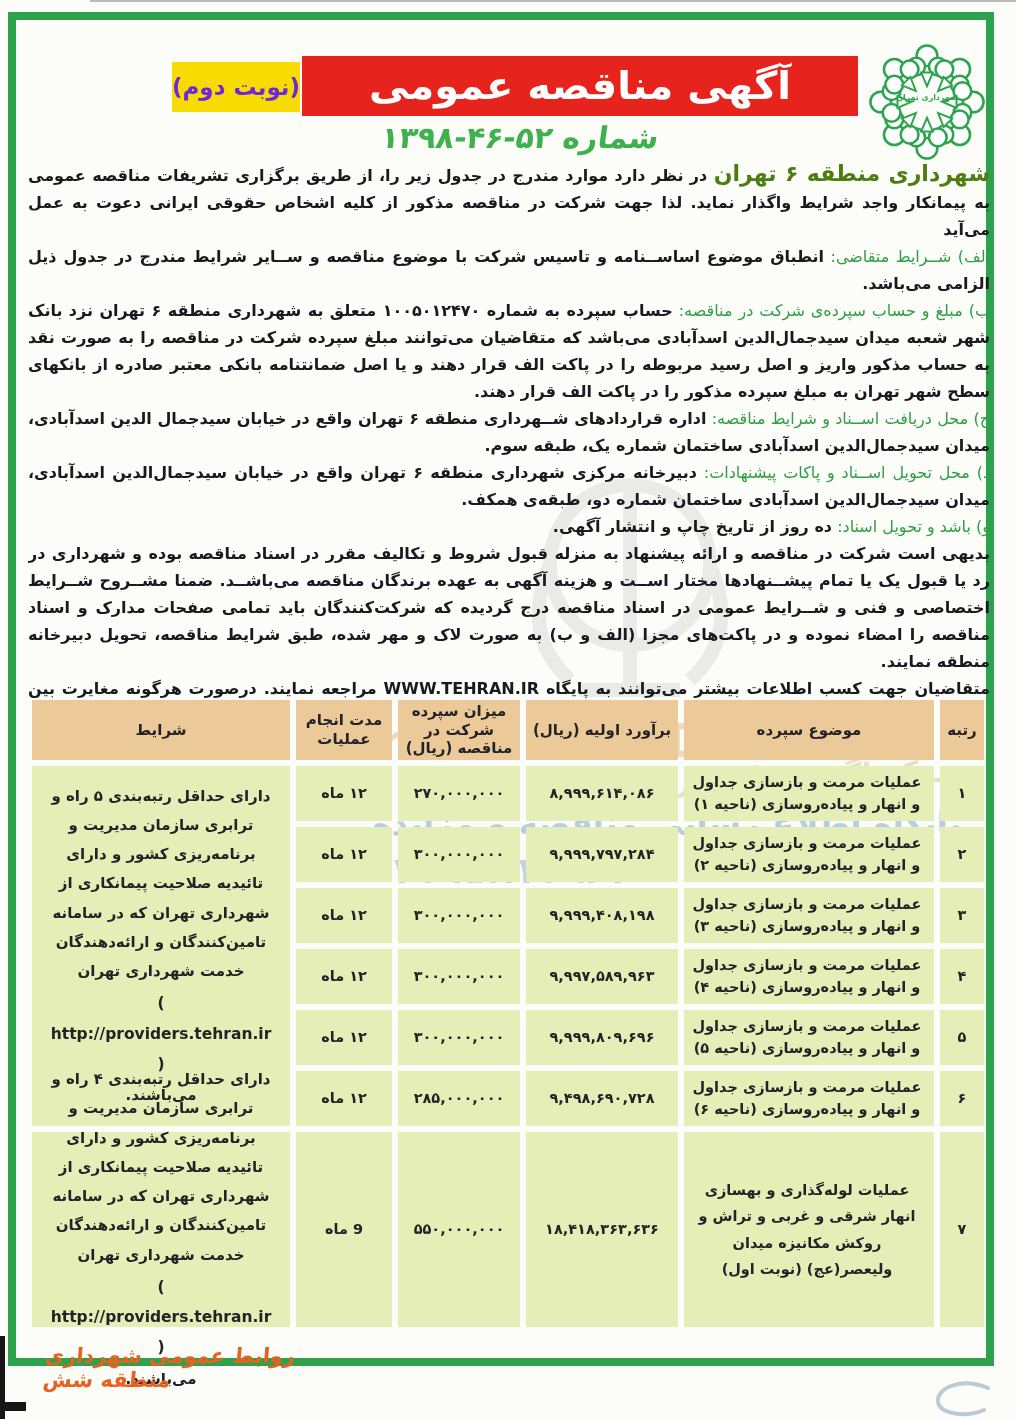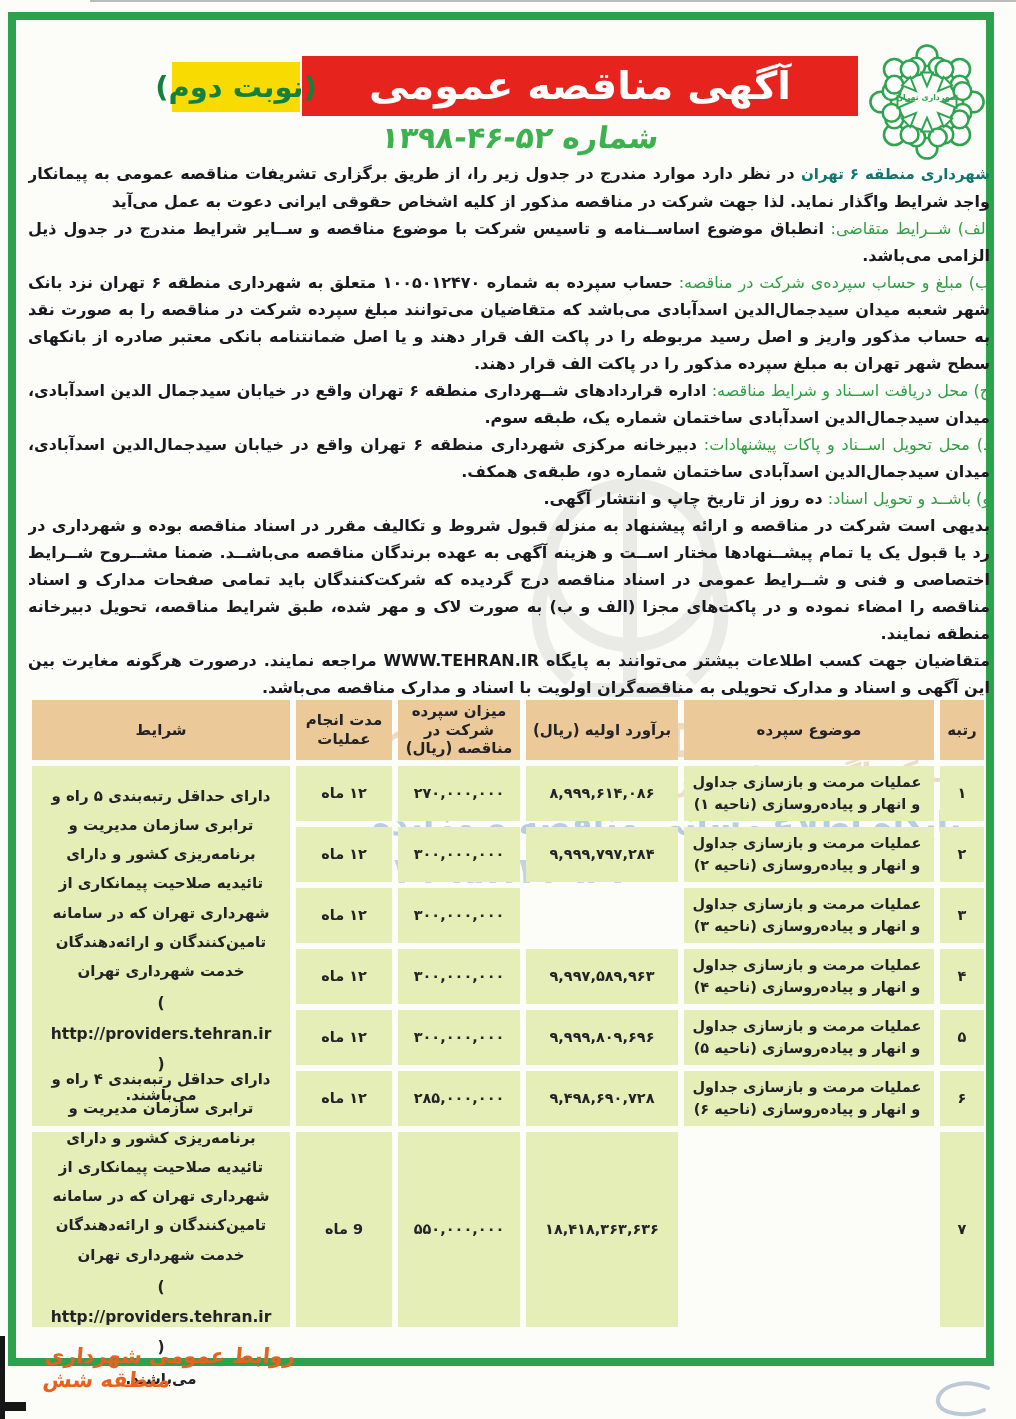--- a/index.html
+++ b/index.html
@@ -22,33 +22,33 @@
     background:#e6231c; display:flex; align-items:center; justify-content:center;
   }
   .banner-text{
     color:#ffffff; font-weight:bold; font-size:40px; letter-spacing:-2px;
     transform:scaleY(.96); white-space:nowrap;
   }
   .badge{
     position:absolute; left:172px; top:62px; width:128px; height:50px;
     background:#f8db00; display:flex; align-items:center; justify-content:center;
   }
-  .badge-text{color:#15803d; font-weight:bold; font-size:29px; white-space:nowrap;}
+  .badge-text{color:#6d28d9; font-weight:bold; font-size:23px; white-space:nowrap;}
   .number-line{
     position:absolute; left:240px; top:120px; width:560px; text-align:center;
     color:#3db14d; font-weight:bold; font-size:30px; transform:skewX(-8deg);
   }
   
   .bodytext{
     position:absolute; left:28px; right:26px; top:160px; height:540px;
     font-size:16px; line-height:27px; color:#191920; text-align:justify;
     font-weight:bold; overflow:hidden;
   }
   .bodytext p{margin:0; padding:0;}
-  .lead{font-weight:bold; font-size:15px; color:#0f766e;}
+  .lead{font-weight:bold; font-size:22px; color:#4d7c0f;}
   .seclabel{color:#2f9e45; font-weight:normal;}
   
   .tbl{
     position:absolute; left:32px; top:700px; width:952px; height:627px;
     display:grid; direction:rtl;
     grid-template-columns:44px 250px 152px 122px 96px 258px;
     grid-template-rows:60px repeat(6,55px) 195px;
     gap:6px;
   }
   .th{
@@ -166,21 +166,21 @@
   </div>
 
   <div class="number-line">شماره ۵۲-۴۶-۱۳۹۸</div>
 
   <div class="bodytext">
     <p><span class="lead">شهرداری منطقه ۶ تهران</span><span> در نظر دارد موارد مندرج در جدول زیر را، از طریق برگزاری تشریفات مناقصه عمومی به پیمانکار واجد شرایط واگذار نماید. لذا جهت شرکت در مناقصه مذکور از کلیه اشخاص حقوقی ایرانی دعوت به عمل می‌آید</span></p>
     <p><span class="seclabel">الف) شــرایط متقاضی: </span><span>انطباق موضوع اساســنامه و تاسیس شرکت با موضوع مناقصه و ســایر شرایط مندرج در جدول ذیل الزامی می‌باشد.</span></p>
     <p><span class="seclabel">ب) مبلغ و حساب سپرده‌ی شرکت در مناقصه: </span><span>حساب سپرده به شماره ۱۰۰۵۰۱۲۴۷۰ متعلق به شهرداری منطقه ۶ تهران نزد بانک شهر شعبه میدان سیدجمال‌الدین اسدآبادی می‌باشد که متقاضیان می‌توانند مبلغ سپرده شرکت در مناقصه را به صورت نقد به حساب مذکور واریز و اصل رسید مربوطه را در پاکت الف قرار دهند و یا اصل ضمانتنامه بانکی معتبر صادره از بانکهای سطح شهر تهران به مبلغ سپرده مذکور را در پاکت الف قرار دهند.</span></p>
     <p><span class="seclabel">ج) محل دریافت اســناد و شرایط مناقصه: </span><span>اداره قراردادهای شــهرداری منطقه ۶ تهران واقع در خیابان سیدجمال الدین اسدآبادی، میدان سیدجمال‌الدین اسدآبادی ساختمان شماره یک، طبقه سوم.</span></p>
     <p><span class="seclabel">د) محل تحویل اســناد و پاکات پیشنهادات: </span><span>دبیرخانه مرکزی شهرداری منطقه ۶ تهران واقع در خیابان سیدجمال‌الدین اسدآبادی، میدان سیدجمال‌الدین اسدآبادی ساختمان شماره دو، طبقه‌ی همکف.</span></p>
-    <p><span class="seclabel">و) باشــد و تحویل اسناد: </span><span>ده روز از تاریخ چاپ و انتشار آگهی.</span></p>
+    <p><span class="seclabel">و) باشد و تحویل اسناد: </span><span>ده روز از تاریخ چاپ و انتشار آگهی.</span></p>
     <p>بدیهی است شرکت در مناقصه و ارائه پیشنهاد به منزله قبول شروط و تکالیف مقرر در اسناد مناقصه بوده و شهرداری در رد یا قبول یک یا تمام پیشــنهادها مختار اســت و هزینه آگهی به عهده برندگان مناقصه می‌باشــد. ضمنا مشــروح شــرایط اختصاصی و فنی و شــرایط عمومی در اسناد مناقصه درج گردیده که شرکت‌کنندگان باید تمامی صفحات مدارک و اسناد مناقصه را امضاء نموده و در پاکت‌های مجزا (الف و ب) به صورت لاک و مهر شده، طبق شرایط مناقصه، تحویل دبیرخانه منطقه نمایند.</p>
     <p>متقاضیان جهت کسب اطلاعات بیشتر می‌توانند به پایگاه WWW.TEHRAN.IR مراجعه نمایند. درصورت هرگونه مغایرت بین این آگهی و اسناد و مدارک تحویلی به مناقصه‌گران اولویت با اسناد و مدارک مناقصه می‌باشد.</p>
 
   </div>
 
   <div class="wm wm-latin">ParsNamadData</div>
   <div class="wm wm-fa-brand">مرکز آگهی های پارس نماد</div>
   <div class="wm wm-portal">پایگاه اطلاع رسانی مناقصه و مزایده</div>
   <div class="wm wm-phone">۰۲۱-۸۸۱۲۴۹۶۷۰</div>
 
@@ -199,20 +199,21 @@
     <div class="td" style="grid-area:2/5">۱۲ ماه</div>
 
     <div class="td" style="grid-area:3/1">۲</div>
     <div class="td subject" style="grid-area:3/2">عملیات مرمت و بازسازی جداول و انهار و پیاده‌روسازی (ناحیه ۲)</div>
     <div class="td" style="grid-area:3/3">۹,۹۹۹,۷۹۷,۲۸۴</div>
     <div class="td" style="grid-area:3/4">۳۰۰,۰۰۰,۰۰۰</div>
     <div class="td" style="grid-area:3/5">۱۲ ماه</div>
 
     <div class="td" style="grid-area:4/1">۳</div>
     <div class="td subject" style="grid-area:4/2">عملیات مرمت و بازسازی جداول و انهار و پیاده‌روسازی (ناحیه ۳)</div>
+    <div class="td" style="grid-area:4/3">۹,۹۹۹,۴۰۸,۱۹۸</div>
     <div class="td" style="grid-area:4/4">۳۰۰,۰۰۰,۰۰۰</div>
     <div class="td" style="grid-area:4/5">۱۲ ماه</div>
 
     <div class="td" style="grid-area:5/1">۴</div>
     <div class="td subject" style="grid-area:5/2">عملیات مرمت و بازسازی جداول و انهار و پیاده‌روسازی (ناحیه ۴)</div>
     <div class="td" style="grid-area:5/3">۹,۹۹۷,۵۸۹,۹۶۳</div>
     <div class="td" style="grid-area:5/4">۳۰۰,۰۰۰,۰۰۰</div>
     <div class="td" style="grid-area:5/5">۱۲ ماه</div>
 
     <div class="td" style="grid-area:6/1">۵</div>
@@ -221,20 +222,21 @@
     <div class="td" style="grid-area:6/4">۳۰۰,۰۰۰,۰۰۰</div>
     <div class="td" style="grid-area:6/5">۱۲ ماه</div>
 
     <div class="td" style="grid-area:7/1">۶</div>
     <div class="td subject" style="grid-area:7/2">عملیات مرمت و بازسازی جداول و انهار و پیاده‌روسازی (ناحیه ۶)</div>
     <div class="td" style="grid-area:7/3">۹,۴۹۸,۶۹۰,۷۲۸</div>
     <div class="td" style="grid-area:7/4">۲۸۵,۰۰۰,۰۰۰</div>
     <div class="td" style="grid-area:7/5">۱۲ ماه</div>
 
     <div class="td" style="grid-area:8/1">۷</div>
+    <div class="td subject center" style="grid-area:8/2">عملیات لوله‌گذاری و بهسازی انهار شرقی و غربی و تراش و روکش مکانیزه میدان ولیعصر(عج) (نوبت اول)</div>
     <div class="td" style="grid-area:8/3">۱۸,۴۱۸,۳۶۳,۶۳۶</div>
     <div class="td" style="grid-area:8/4">۵۵۰,۰۰۰,۰۰۰</div>
     <div class="td" style="grid-area:8/5">9 ماه</div>
 
     <div class="td cond" style="grid-area:2/6/8/7">
       <span>دارای حداقل رتبه‌بندی ۵ راه و ترابری سازمان مدیریت و برنامه‌ریزی کشور و دارای تائیدیه صلاحیت پیمانکاری از شهرداری تهران که در سامانه تامین‌کنندگان و ارائه‌دهندگان خدمت شهرداری تهران</span>
       <span class="url">( http://providers.tehran.ir )</span>
       <span class="suffix">می‌باشند.</span>
     </div>
     <div class="td cond" style="grid-area:8/6">

